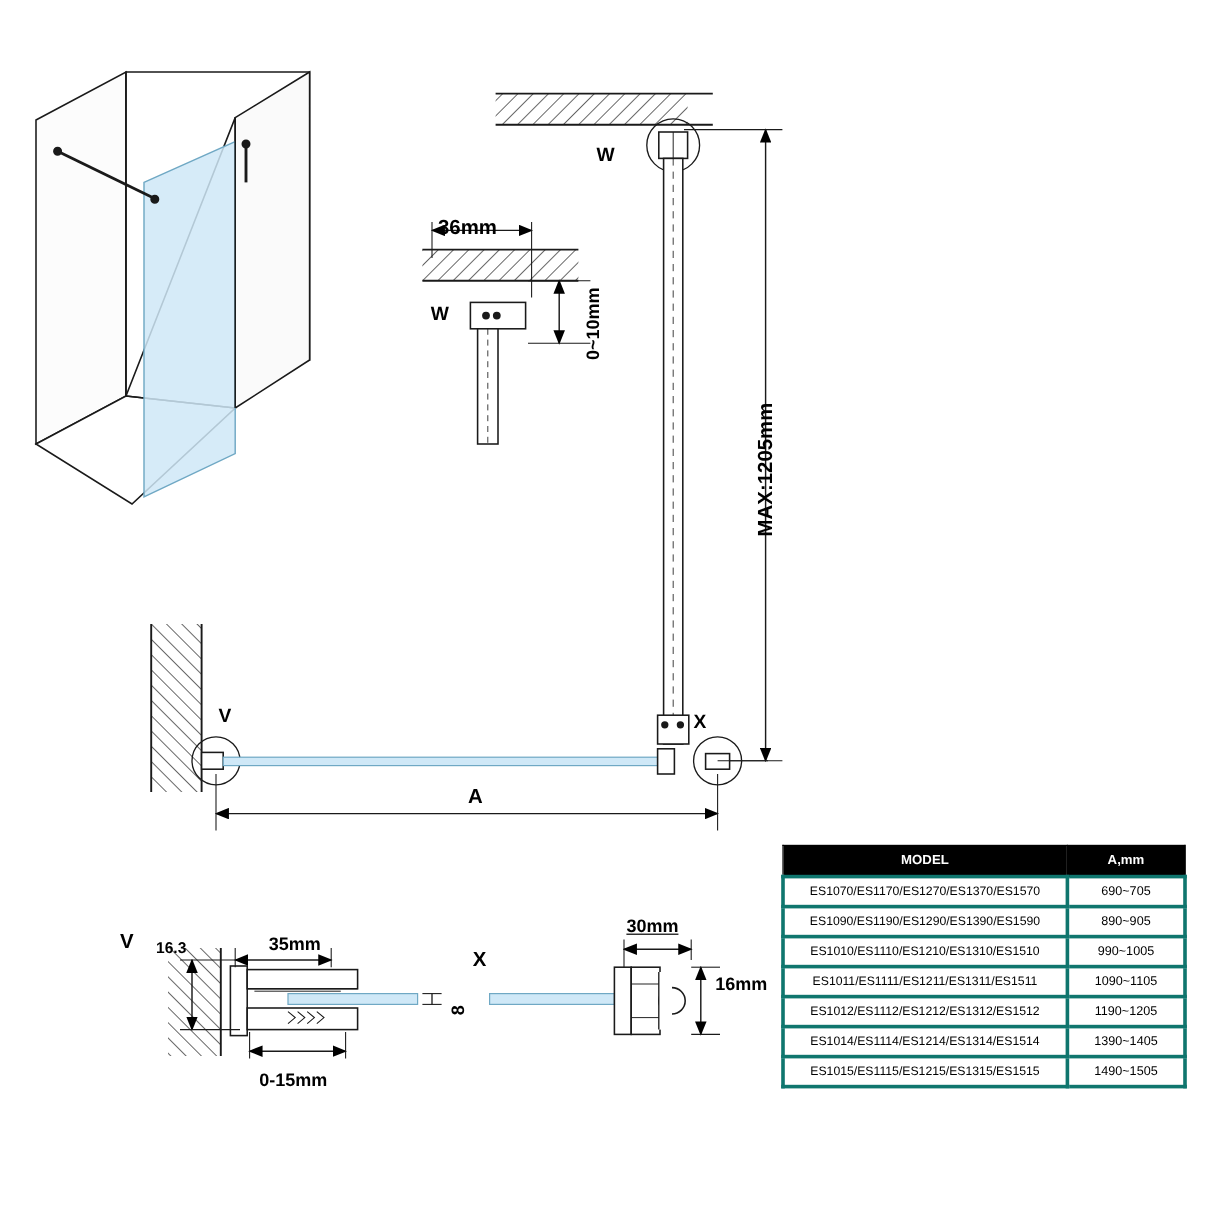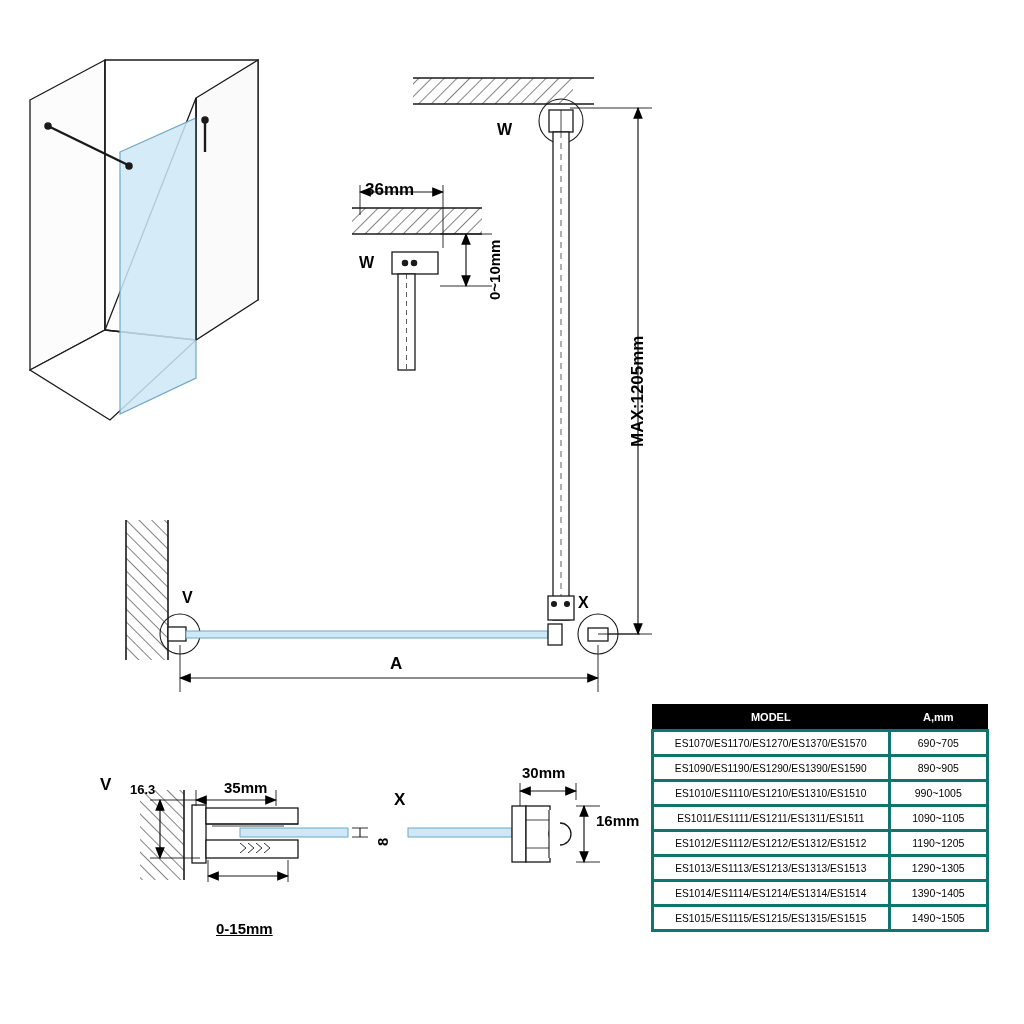--- a/index.html
+++ b/index.html
@@ -214,25 +214,25 @@
   <div class="lbl s15 rot90" style="left:486px;top:300px;">0~10mm</div>
   <div class="lbl s17 rot90" style="left:628px;top:447px;">MAX:1205mm</div>
 
   <div class="lbl s16" style="left:182px;top:589px;">V</div>
   <div class="lbl s16" style="left:578px;top:594px;">X</div>
   <div class="lbl s17" style="left:390px;top:654px;">A</div>
 
   <div class="lbl s17" style="left:100px;top:775px;">V</div>
   <div class="lbl s13" style="left:130px;top:782px;">16.3</div>
   <div class="lbl s15" style="left:224px;top:779px;">35mm</div>
-  <div class="lbl s15" style="left:216px;top:920px;text-decoration:underline;">0-15mm</div>
+  <div class="lbl s15" style="left:216px;top:892px;">0-15mm</div>
   <div class="lbl s15 rot90" style="left:374px;top:846px;">8</div>
 
   <div class="lbl s17" style="left:394px;top:790px;">X</div>
-  <div class="lbl s15" style="left:522px;top:764px;">30mm</div>
+  <div class="lbl s15" style="left:522px;top:764px;text-decoration:underline;">30mm</div>
   <div class="lbl s15" style="left:596px;top:812px;">16mm</div>
 
   <table class="spec-table">
     <thead>
       <tr>
         <th>MODEL</th>
         <th>A,mm</th>
       </tr>
     </thead>
     <tbody>
@@ -250,24 +250,20 @@
       </tr>
       <tr>
         <td class="model">ES1011/ES1111/ES1211/ES1311/ES1511</td>
         <td class="aval">1090~1105</td>
       </tr>
       <tr>
         <td class="model">ES1012/ES1112/ES1212/ES1312/ES1512</td>
         <td class="aval">1190~1205</td>
       </tr>
       <tr>
-        <td class="model">ES1013/ES1113/ES1213/ES1313/ES1513</td>
-        <td class="aval">1290~1305</td>
-      </tr>
-      <tr>
         <td class="model">ES1014/ES1114/ES1214/ES1314/ES1514</td>
         <td class="aval">1390~1405</td>
       </tr>
       <tr>
         <td class="model">ES1015/ES1115/ES1215/ES1315/ES1515</td>
         <td class="aval">1490~1505</td>
       </tr>
     </tbody>
   </table>
 

